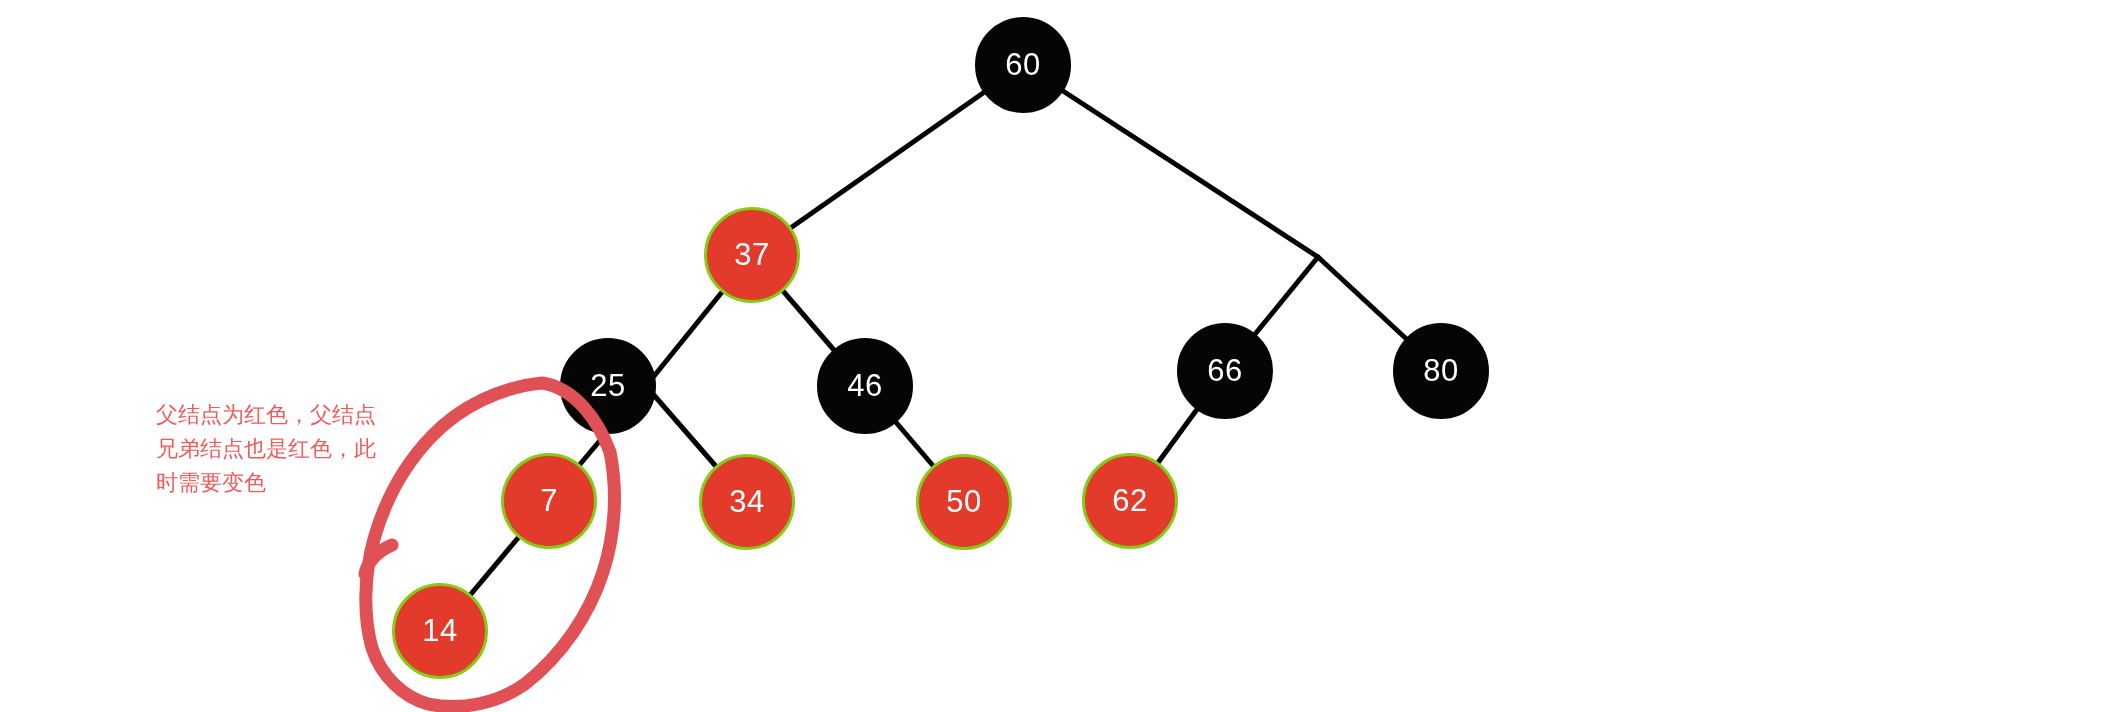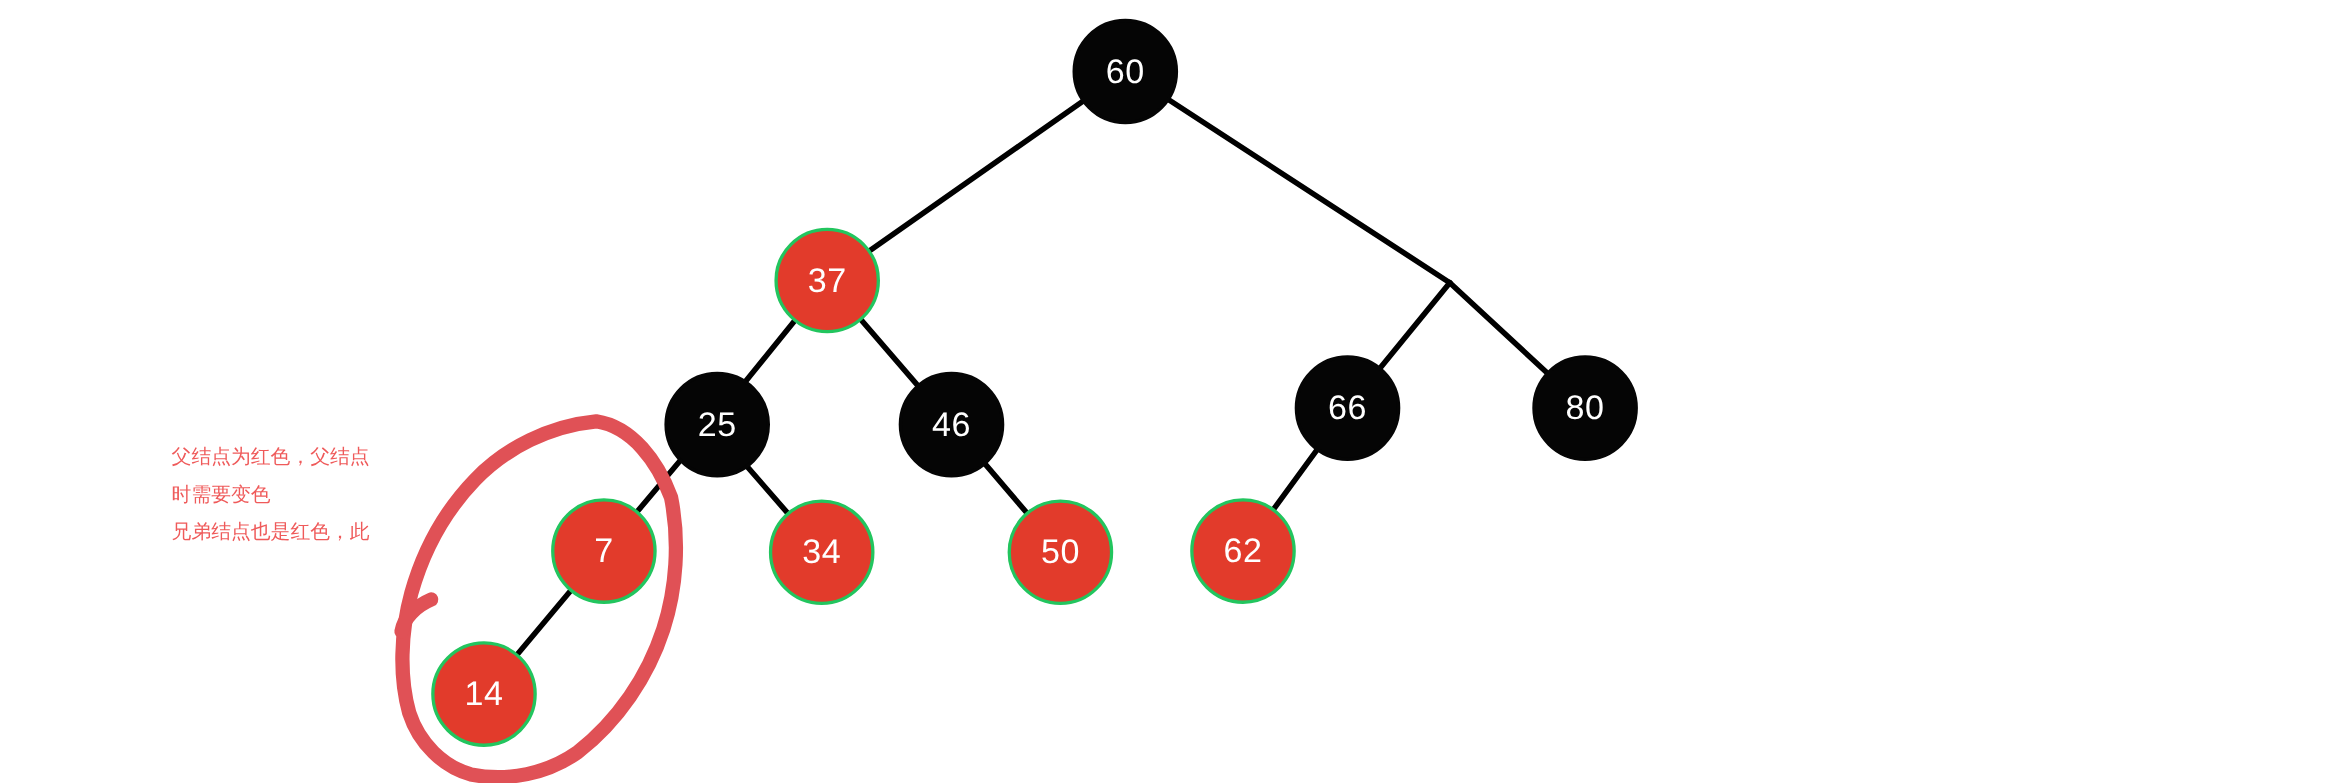--- a/index.html
+++ b/index.html
@@ -28,28 +28,28 @@
     display: flex;
     align-items: center;
     justify-content: center;
     transform: translate(-50%, -50%);
     color: #ffffff;
     font-size: 31px;
     letter-spacing: 0.5px;
     user-select: none;
   }
   .node.black { background: #050505; border: 3px solid #050505; }
-  .node.red   { background: #e23b2b; border: 3px solid #22c55e; }
+  .node.red   { background: #e23b2b; border: 3px solid #84cc16; }
   #annotation {
     position: absolute;
     z-index: 4;
     left: 156px;
     top: 398px;
     color: #ef5a5a;
-    font-size: 18px;
+    font-size: 22px;
     line-height: 34px;
     white-space: nowrap;
   }
 </style>
 </head>
 <body>
 
 <div id="canvas">
 
   <svg id="edges-layer" class="layer" viewBox="0 0 2116 712" xmlns="http://www.w3.org/2000/svg">
@@ -63,21 +63,21 @@
       <line x1="865" y1="386" x2="964" y2="502"></line>
       <line x1="1318" y1="257" x2="1225" y2="371"></line>
       <line x1="1318" y1="257" x2="1441" y2="371"></line>
       <line x1="1225" y1="371" x2="1130" y2="501"></line>
       <line x1="549" y1="501" x2="440" y2="631"></line>
     </g>
   </svg>
 
   <div class="node black" style="left:1023px; top:65px;">60</div>
   <div class="node red" style="left:752px;  top:255px;">37</div>
-  <div class="node black" style="left:652px;  top:386px;">25</div>
+  <div class="node black" style="left:608px;  top:386px;">25</div>
   <div class="node black" style="left:865px;  top:386px;">46</div>
   <div class="node black" style="left:1225px; top:371px;">66</div>
   <div class="node black" style="left:1441px; top:371px;">80</div>
   <div class="node red" style="left:549px;  top:501px;">7</div>
   <div class="node red" style="left:747px;  top:502px;">34</div>
   <div class="node red" style="left:964px;  top:502px;">50</div>
   <div class="node red" style="left:1130px; top:501px;">62</div>
   <div class="node red" style="left:440px;  top:631px;">14</div>
 
   <svg id="highlight-layer" class="layer" viewBox="0 0 2116 712" xmlns="http://www.w3.org/2000/svg">
@@ -90,17 +90,17 @@
                C 403 697, 381 676, 372 648
                C 363 616, 364 575, 374 539
                C 385 500, 404 465, 432 436
                C 460 407, 500 387, 542 383 Z"></path>
       <path d="M 392 545 C 378 551, 367 562, 365 574"></path>
     </g>
   </svg>
 
   <div id="annotation">
     <div>父结点为红色，父结点</div>
+    <div>兄弟结点也是红色，此</div>
     <div>时需要变色</div>
-    <div>兄弟结点也是红色，此</div>
   </div>
 
 </div>
 
 </body></html>

